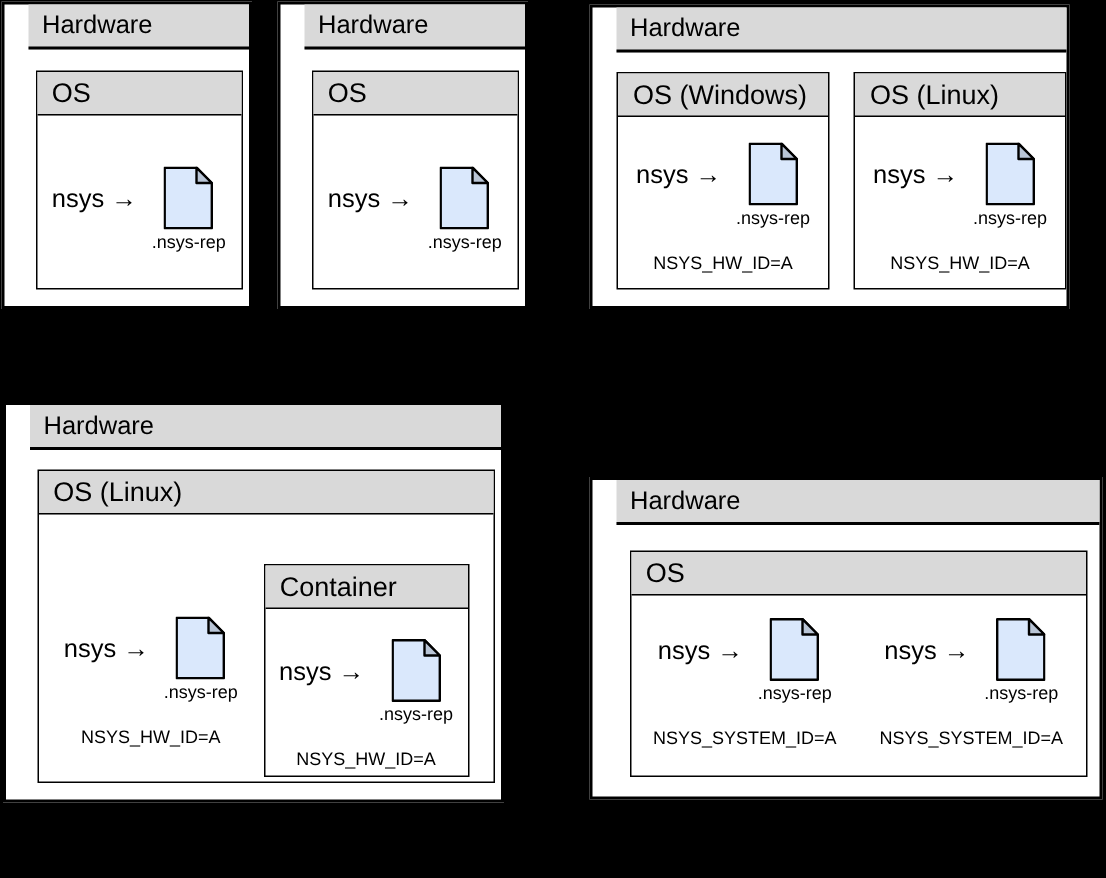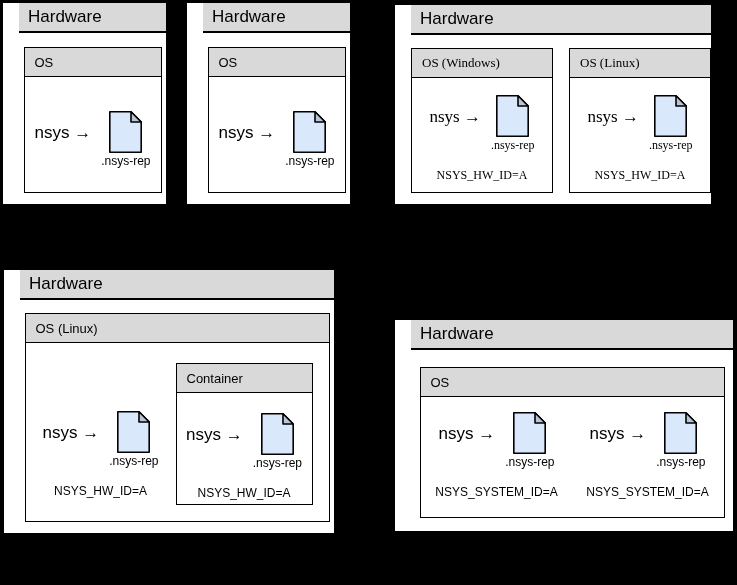--- a/index.html
+++ b/index.html
@@ -31,48 +31,48 @@
     background: var(--box_bg, #ffffff);
     border: 1.5px solid var(--border, #000000);
     box-sizing: border-box;
   }
   .sub-header {
     height: 28px;
     background: var(--header_bg, #d9d9d9);
     border-bottom: 1.5px solid var(--border, #000000);
     display: flex; align-items: center;
     padding: 0 10px;
-    font-size: 13px;
+    font-size: 18px;
   }
   .sub-body { display: flex; }
   .unit { display: flex; align-items: center; gap: 10px; }
   .cmd { font-size: 17px; white-space: nowrap; margin-bottom: 15px; }
   .file { display: flex; flex-direction: column; align-items: center; }
   .fname { font-size: 12px; line-height: 15px; margin-top: 1px; white-space: nowrap; }
   .env { font-size: 12px; line-height: 16px; margin-top: 14px; white-space: nowrap; }
   .col { display: flex; flex-direction: column; align-items: center; }
 
   
   .b0 { left: 1px;   top: 1px;   width: 167px; height: 205px; }
   .b1 { left: 185px; top: 1px;   width: 167px; height: 205px; }
   .b2 { left: 393px; top: 3px;   width: 320px; height: 203px; }
   .b3 { left: 2px;   top: 268px; width: 334px; height: 267px; }
   .b4 { left: 393px; top: 318px; width: 342px; height: 215px; }
 
   .b0 .sub-box, .b1 .sub-box { width: 138px; height: 146px; margin-top: 14px; }
   .b0 .sub-body, .b1 .sub-body { justify-content: center; padding-top: 34px; }
 
   .b2 .hw-body { gap: 16px; }
-  .b2 .sub-box { width: 153px; height: 145px; margin-top: 13px; font-family: Liberation Serif, serif; }
+  .b2 .sub-box { width: 153px; height: 145px; margin-top: 13px; }
   .b2 .sub-body { flex-direction: column; align-items: center; padding-top: 17px; }
 
   .b3 .sub-os { width: 305px; height: 209px; margin-top: 13px; }
   .b3 .sub-os > .sub-body { padding: 0; }
   .b3 .left-col { width: 150px; padding-top: 68px; }
-  .b3 .container-box { width: 137px; height: 142px; margin-top: 20px; }
+  .b3 .container-box { width: 137px; height: 142px; margin-top: 33px; }
   .b3 .container-box .sub-body { flex-direction: column; align-items: center; padding-top: 20px; }
 
   .b4 .sub-box { width: 305px; height: 151px; margin-top: 17px; }
   .b4 .sub-body { justify-content: center; }
   .b4 .col { width: 151px; padding-top: 15px; }
 
   .note-icon { display: block; }
 </style>
 </head>
 <body>

